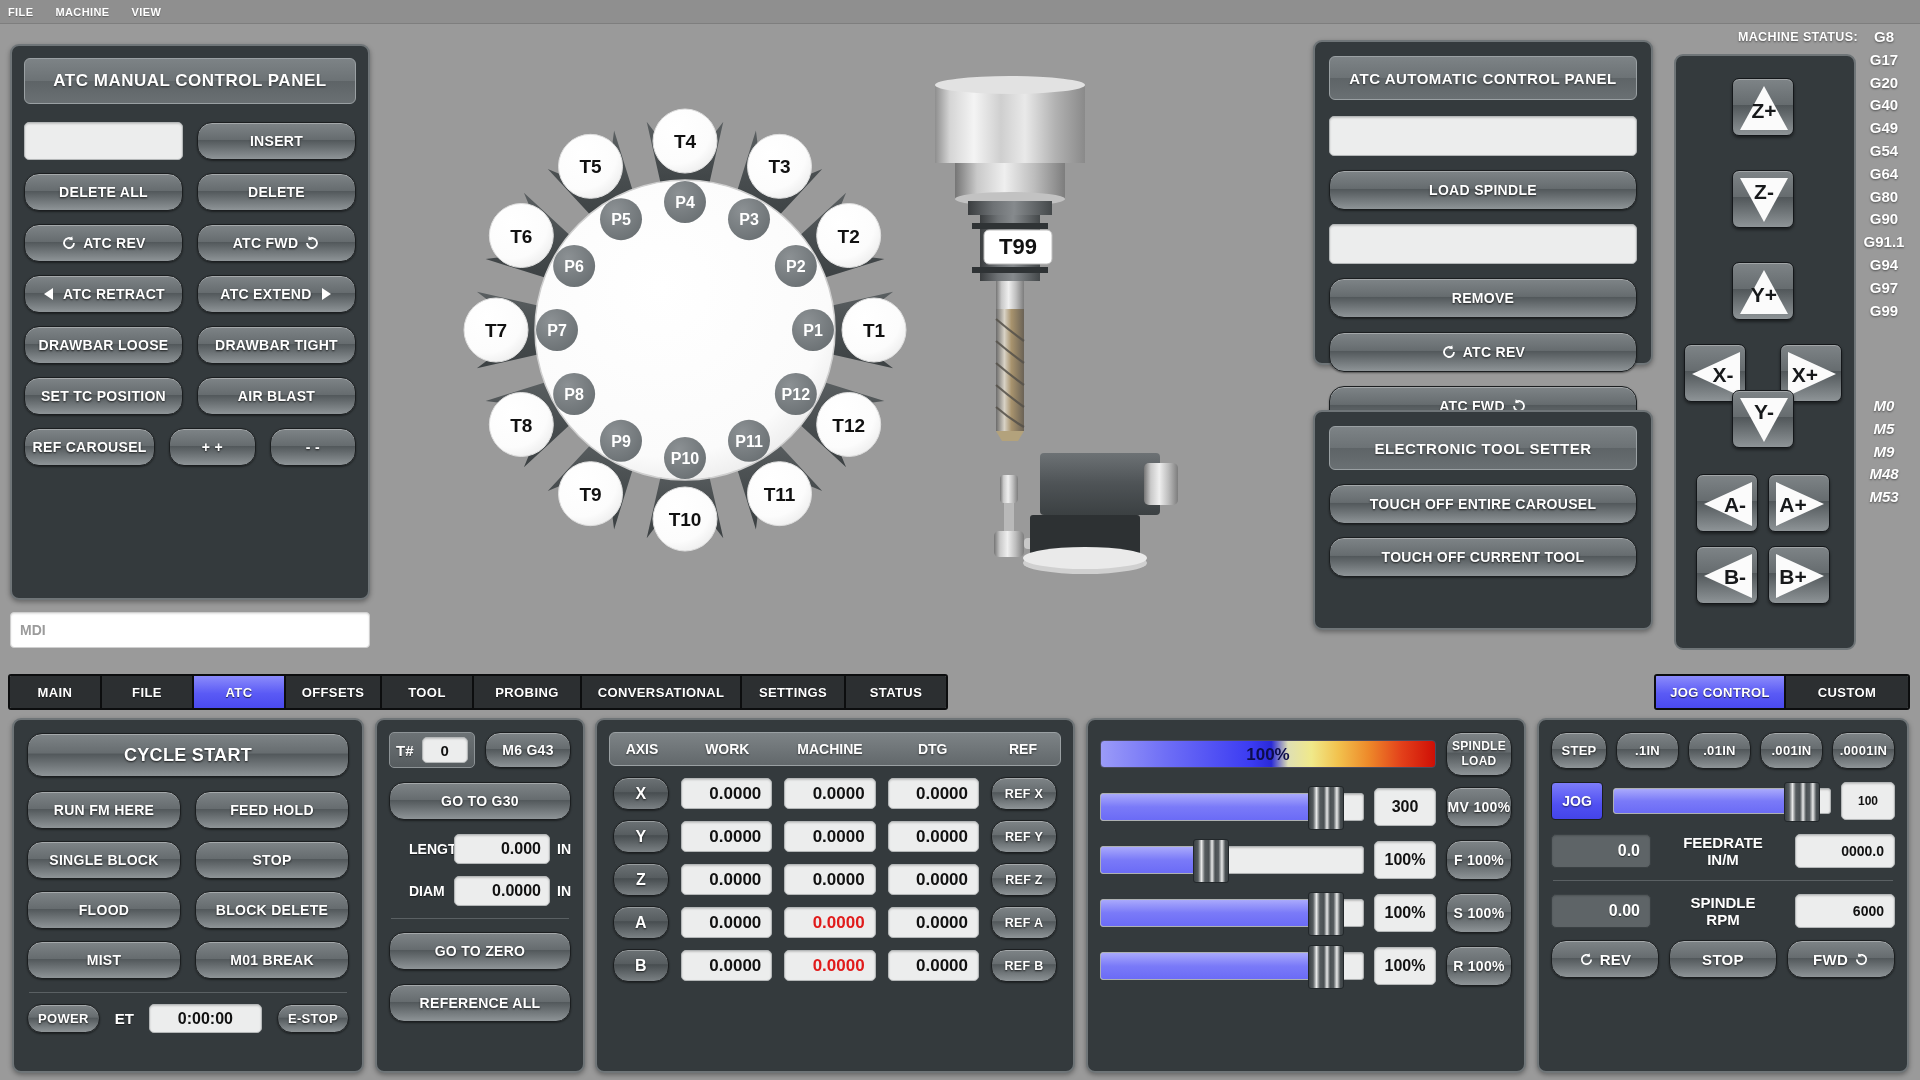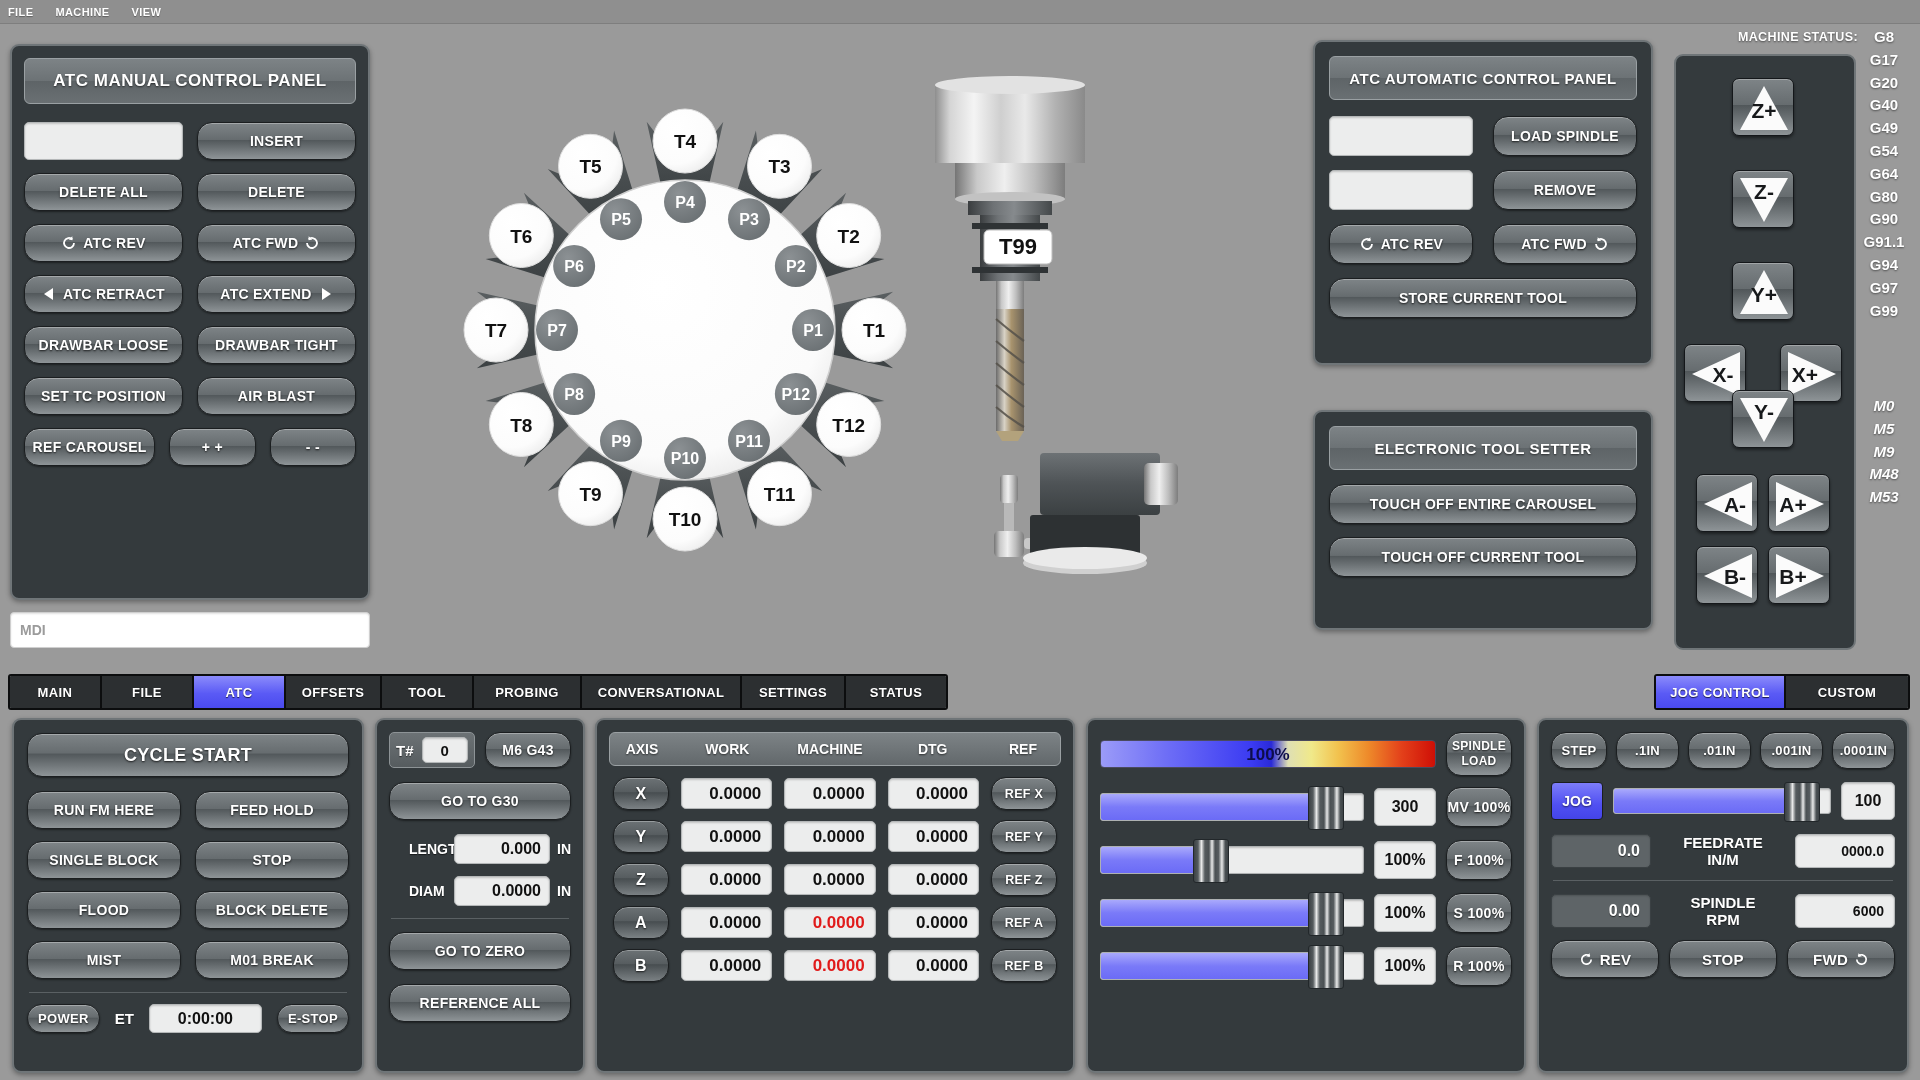--- a/index.html
+++ b/index.html
@@ -85,21 +85,21 @@
   #carousel svg { display:block; }
   .tlabel { font: bold 19px "Liberation Sans", sans-serif; fill: #111; }
   .plabel { font: bold 16px "Liberation Sans", sans-serif; fill: #ffffff; }
 
   
   #spindle-art { position: absolute; left: 930px; top: 75px; width: 270px; height: 535px; }
 
   
   #auto-panel { position: absolute; left: 1313px; top: 40px; width: 340px; height: 325px; padding: 14px; }
   #auto-panel .hdr { height: 44px; font-size: 15px; margin-bottom: 16px; }
-  .agrid { display: grid; grid-template-columns: 1fr 1fr; gap: 14px 20px; }
+  .agrid { display: grid; grid-template-columns: 1fr; gap: 14px 20px; }
   .agrid .btn, .agrid .field { height: 40px; font-size: 14px; }
   .afull { margin-top: 14px; height: 40px; font-size: 14px; }
 
   
   #setter-panel { position: absolute; left: 1313px; top: 410px; width: 340px; height: 220px; padding: 14px; }
   #setter-panel .hdr { height: 44px; font-size: 15px; margin-bottom: 14px; }
   #setter-panel .btn { height: 40px; font-size: 14px; margin-bottom: 13px; }
 
   
   #status-wrap { position: absolute; left: 1672px; top: 20px; width: 238px; height: 630px; }
@@ -249,21 +249,21 @@
   #jog-row { display: flex; align-items: center; gap: 10px; margin-bottom: 14px; }
   #jog-btn {
     width: 52px; height: 38px; font-size: 14px;
     background: linear-gradient(180deg,#7d7dfa 0%,#5050f2 60%,#4444e8 100%);
     border: 1px solid #1b1e20; border-radius: 4px; color: #fff; font-weight: bold;
     display: flex; align-items: center; justify-content: center;
     text-shadow: 0 1px 2px rgba(0,0,0,.6);
   }
   #jog-row .track { height: 26px; }
   #jog-row .knob { top: -7px; height: 40px; }
-  #jog-val { width: 54px; height: 38px; justify-content: center; font-size: 16px; }
+  #jog-val { width: 54px; height: 38px; justify-content: center; font-size: 12px; }
   .vrow { display: flex; gap: 26px; margin-bottom: 12px; }
   .vrow .actual { width: 100px; height: 34px; justify-content: flex-end; padding-right: 10px; font-size: 16px; }
   .vrow .name { flex: 1; text-align: center; color: #fff; font-weight: bold; font-size: 15px; text-shadow: 0 1px 1px rgba(0,0,0,.6); }
   .vrow .target { width: 100px; height: 34px; justify-content: flex-end; padding-right: 10px; font-size: 14px; }
   #jog-divider { border-top: 1px solid #5a6063; margin: 6px 2px 13px 2px; }
   #spin-row { display: flex; gap: 10px; }
   #spin-row .btn { flex: 1; height: 38px; font-size: 15px; }
 </style>
 </head>
 <body>

